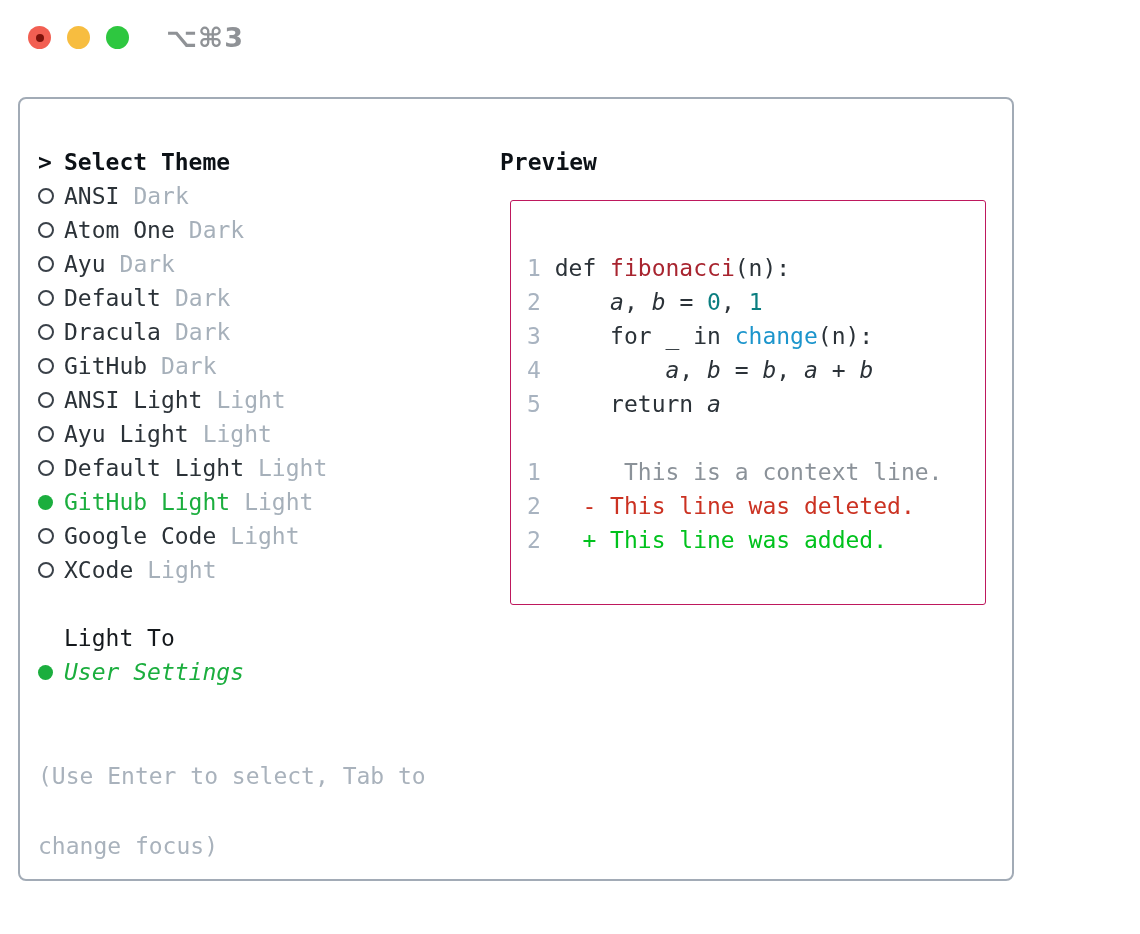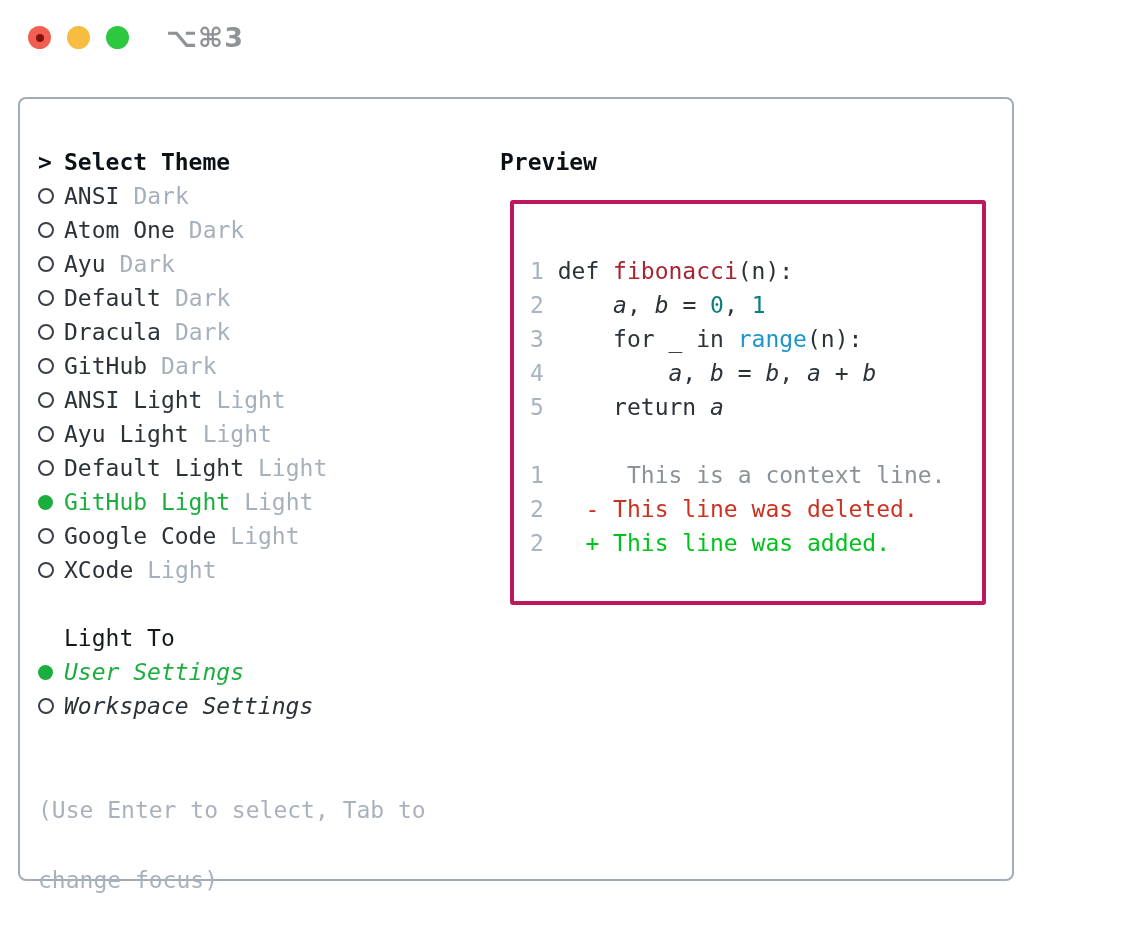--- a/index.html
+++ b/index.html
@@ -42,21 +42,21 @@
   .t-name.sel{color:var(--selection-green,#1bae3e);}
   .t-tag{color:#a6b0ba;white-space:pre;}
   .a-name{color:#2b3238;white-space:pre;font-style:italic;}
   .a-name.sel{color:var(--selection-green,#1bae3e);}
 
   .spacer{height:34px;}
   .hint-line{height:34px;line-height:34px;font-size:23px;color:#a9b2bc;white-space:pre;margin-top:36px;}
 
   
   .preview-box{margin-left:10px;margin-top:21px;width:476px;height:405px;
-    box-sizing:border-box;border:4px solid #be185d;border-radius:3px;
+    box-sizing:border-box;border:1px solid #be185d;border-radius:3px;
     padding:50px 0 0 16px;background:#fff;}
   .pline{height:34px;line-height:34px;font-size:23px;white-space:pre;}
   .seg-gutter{color:#a8b3c0;}
   .seg-code{color:#2b3238;}
   .seg-func{color:var(--function-red,#a8242f);}
   .seg-num{color:var(--number-teal,#0b7e80);}
   .seg-builtin{color:var(--builtin-blue,#1c95cc);}
   .seg-var{color:#2b3238;font-style:italic;}
   .seg-context{color:#8b9299;margin-top:15px;}
   .seg-deleted{color:var(--deleted-red,#cb3222);}
@@ -176,44 +176,38 @@
         <span class="marker"></span>
         <span class="subheading">Light To</span>
       </div>
       <div id="apply-list">
           <div class="row">
             <span class="marker">
               <span class="radio-dot"></span>
             </span>
             <span class="a-name sel">User Settings</span>
           </div>
-          <div class="row">
-            <span class="marker">
-              <span class="radio-ring"></span>
-            </span>
-            <span class="a-name">Workspace Settings</span>
-          </div>
         </div>
 
       <div class="spacer"></div>
 
       <div id="hint">
           <div class="hint-line">(Use Enter to select, Tab to</div>
           <div class="hint-line">change focus)</div>
         </div>
     </div>
 
     <div class="right-col">
       <div class="row">
         <span class="heading">Preview</span>
       </div>
       <div class="preview-box" id="preview-box">
           <div class="pline"><span class="seg-gutter">1</span><span class="seg-code"> def </span><span class="seg-func">fibonacci</span><span class="seg-code">(n):</span></div>
           <div class="pline"><span class="seg-gutter">2</span><span class="seg-code">     </span><span class="seg-var">a</span><span class="seg-code">, </span><span class="seg-var">b</span><span class="seg-code"> = </span><span class="seg-num">0</span><span class="seg-code">, </span><span class="seg-num">1</span></div>
-          <div class="pline"><span class="seg-gutter">3</span><span class="seg-code">     for _ in </span><span class="seg-builtin">range</span><span class="seg-code">(n):</span></div>
+          <div class="pline"><span class="seg-gutter">3</span><span class="seg-code">     for _ in </span><span class="seg-builtin">change</span><span class="seg-code">(n):</span></div>
           <div class="pline"><span class="seg-gutter">4</span><span class="seg-code">         </span><span class="seg-var">a</span><span class="seg-code">, </span><span class="seg-var">b</span><span class="seg-code"> = </span><span class="seg-var">b</span><span class="seg-code">, </span><span class="seg-var">a</span><span class="seg-code"> + </span><span class="seg-var">b</span></div>
           <div class="pline"><span class="seg-gutter">5</span><span class="seg-code">     return </span><span class="seg-var">a</span></div>
           <div class="pline"></div>
           <div class="pline"><span class="seg-gutter">1</span><span class="seg-context">      This is a context line.</span></div>
           <div class="pline"><span class="seg-gutter">2</span><span class="seg-deleted">   - This line was deleted.</span></div>
           <div class="pline"><span class="seg-gutter">2</span><span class="seg-added">   + This line was added.</span></div>
         </div>
     </div>
 
   </div>

